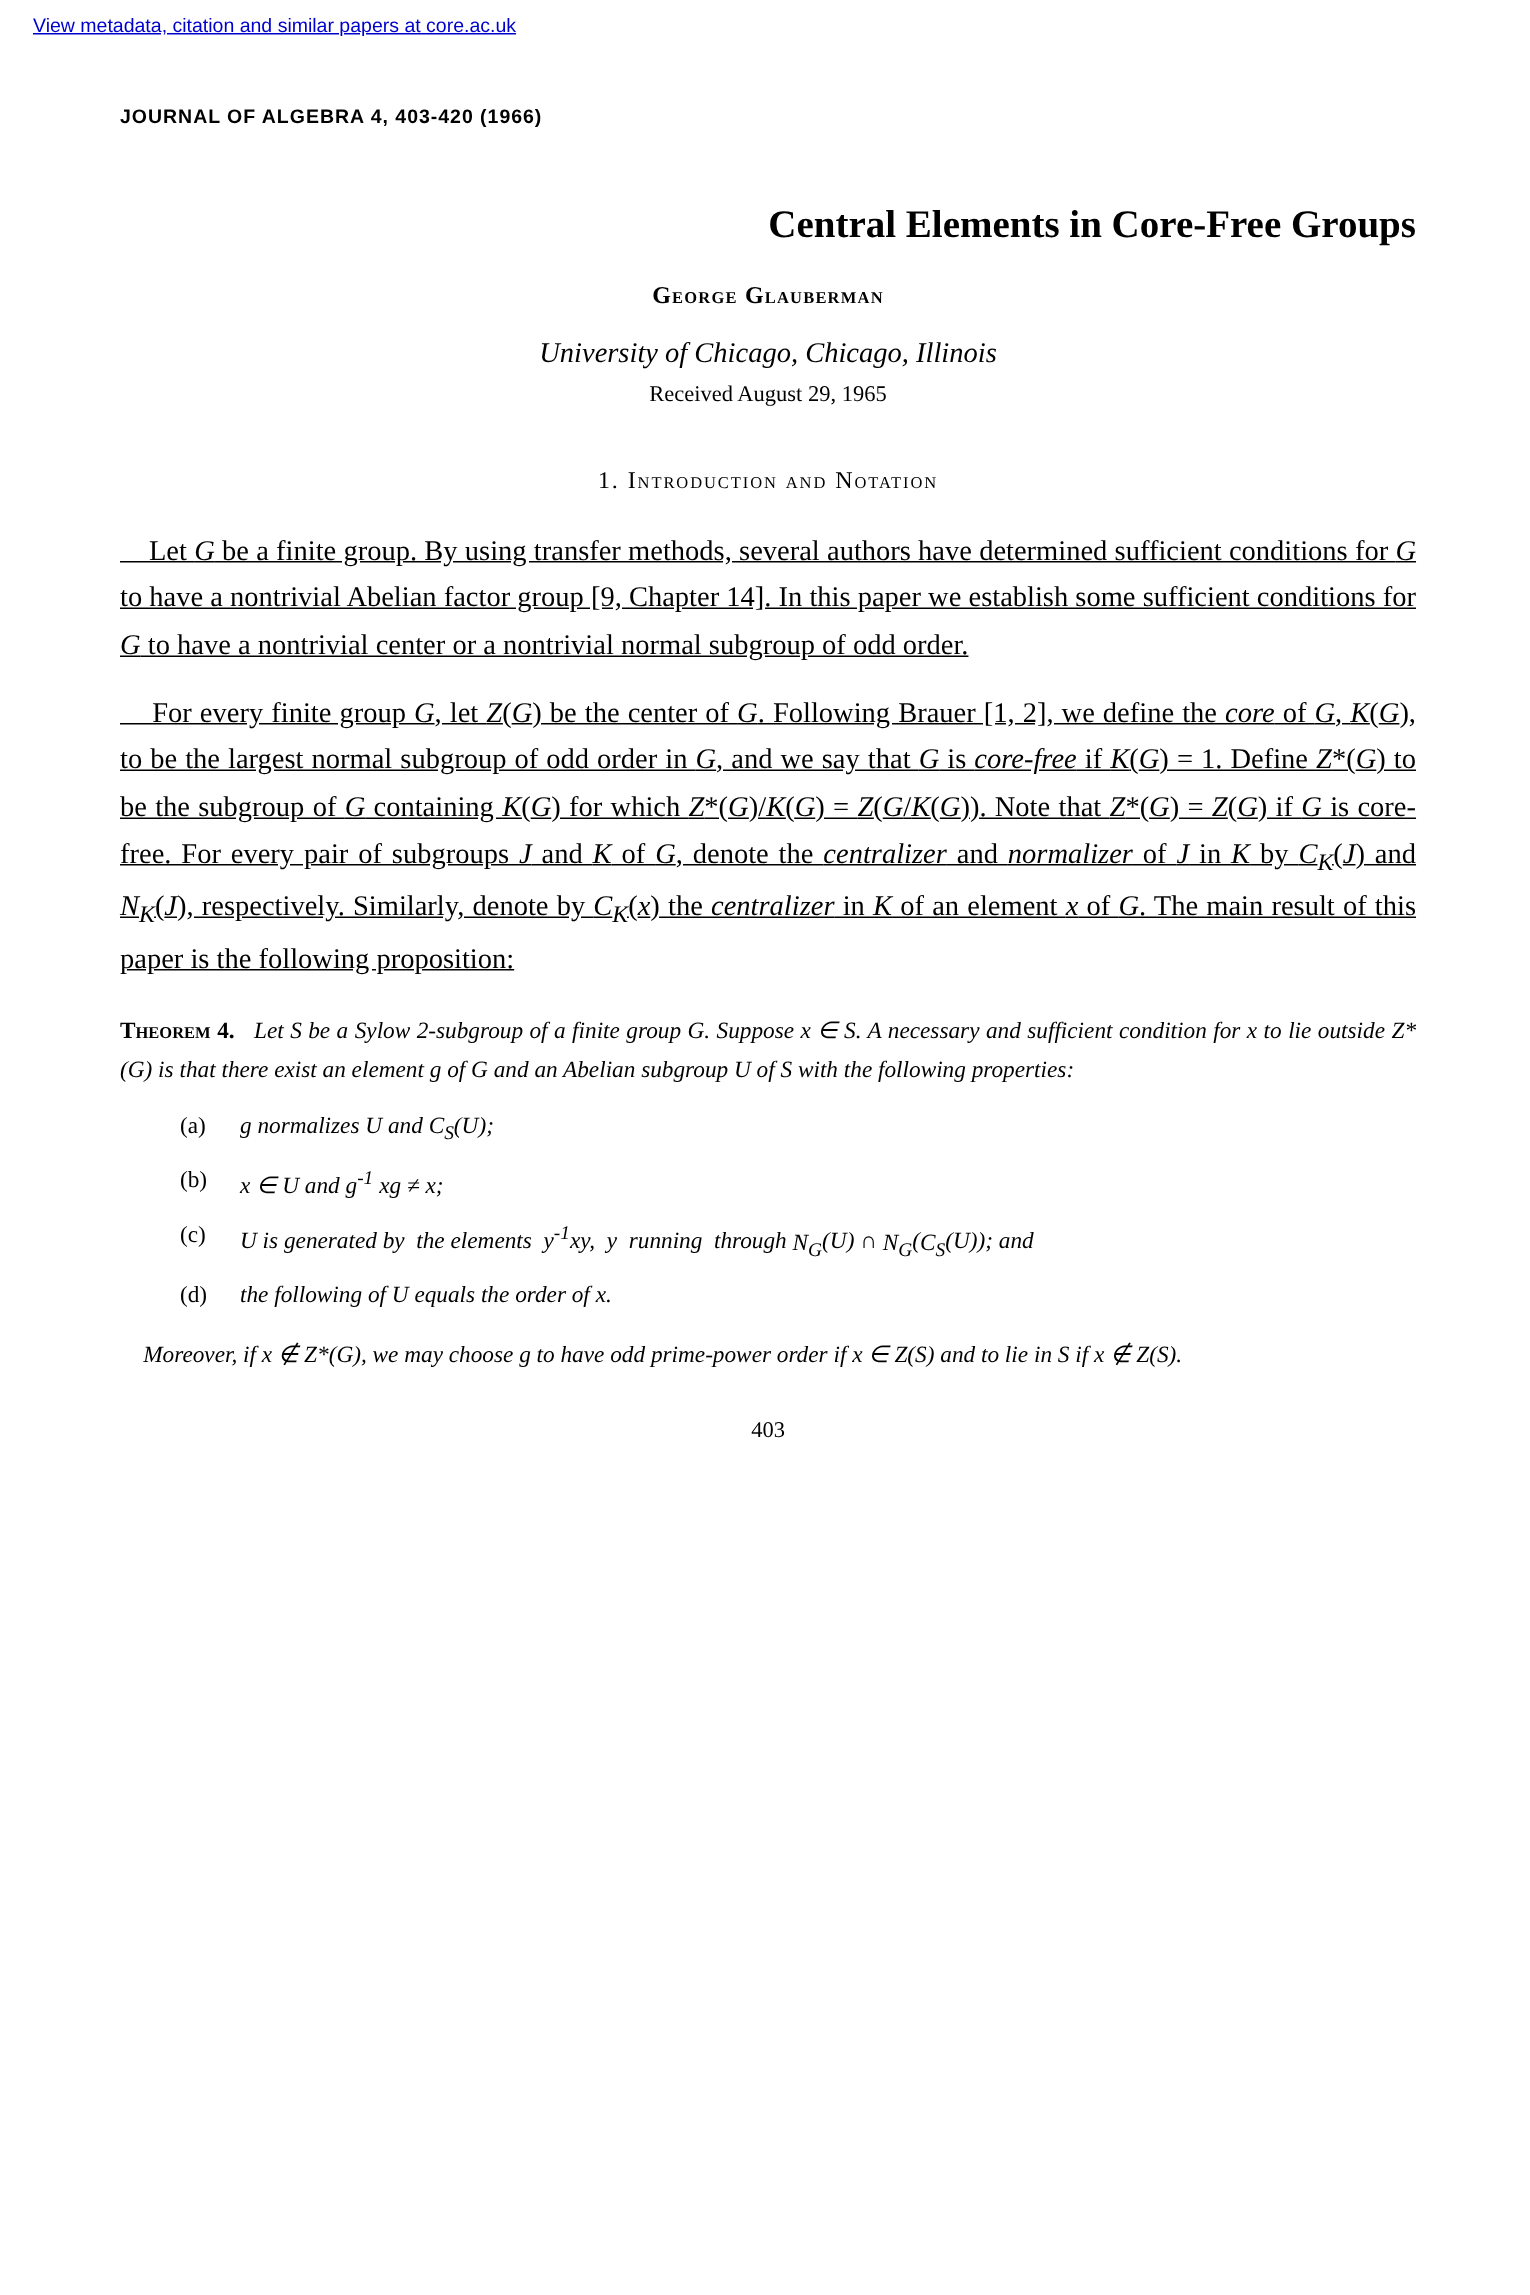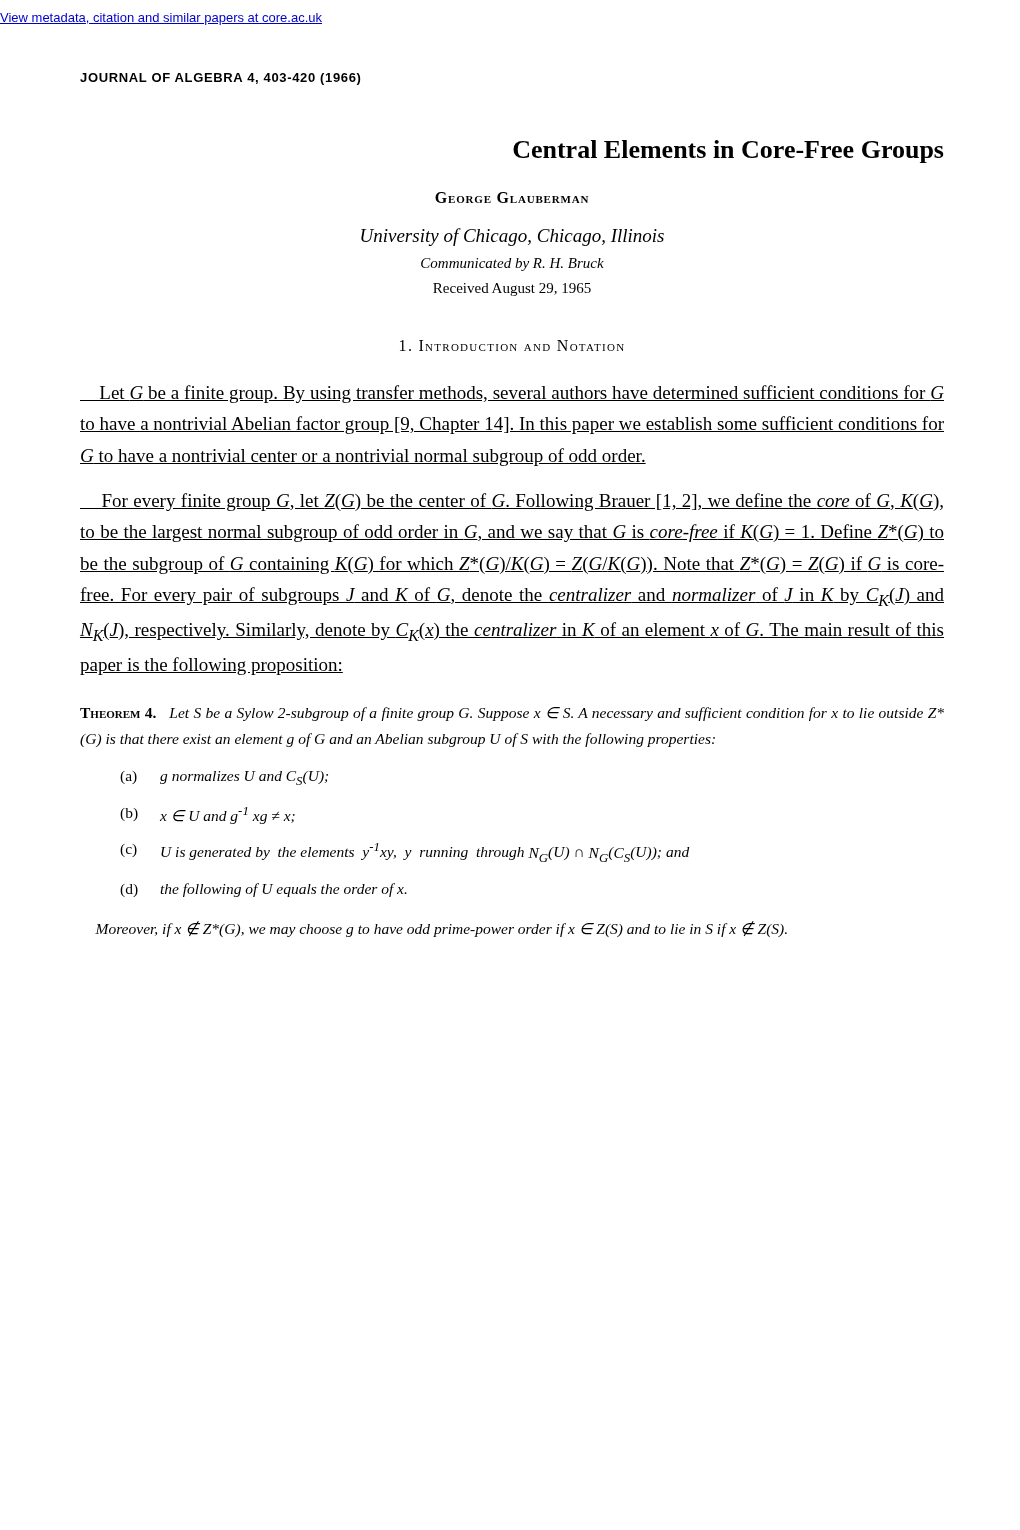--- a/index.html
+++ b/index.html
@@ -10,21 +10,21 @@
       width: 1020px;
       min-height: 1530px;
       position: relative;
     }
 
     
     .top-banner {
       display: flex;
       justify-content: space-between;
       align-items: flex-start;
-      padding: 8px 14px 4px 0;
+      padding: 8px 14px 4px 22px;
       border-bottom: none;
     }
     .top-banner-left a {
       color: #0000cc;
       font-size: 13px;
       text-decoration: underline;
       font-family: Arial, sans-serif;
     }
     .top-banner-right {
       text-align: right;
@@ -205,21 +205,20 @@
 <div class="main-content">
 
   <div class="journal-header">Journal of Algebra 4, 403-420 (1966)</div>
 
   <div class="paper-title">Central Elements in Core-Free Groups</div>
 
   <div class="author-name">George Glauberman</div>
 
   <div class="affiliation">University of Chicago, Chicago, Illinois</div>
 
-  <div class="communicated">Communicated by R. H. Bruck</div>
 
   <div class="received">Received August 29, 1965</div>
 
   <div class="section-heading">1.  Introduction and Notation</div>
 
   <p class="body-text">
     &nbsp;&nbsp;&nbsp;&nbsp;Let <em class="math">G</em> be a finite group. By using transfer methods, several authors have determined sufficient conditions for <em class="math">G</em> to have a nontrivial Abelian factor group [9, Chapter 14]. In this paper we establish some sufficient conditions for <em class="math">G</em> to have a nontrivial center or a nontrivial normal subgroup of odd order.
   </p>
 
   <p class="body-text">
@@ -259,14 +258,15 @@
           <em>the following of</em> <em class="math">U</em> <em>equals the order of</em> <em class="math">x</em>.
         </span>
       </div>
     </div>
 
     <p class="moreover-text">
       &nbsp;&nbsp;&nbsp;&nbsp;<em>Moreover, if</em> <em class="math">x</em> ∉ <em class="math">Z</em>*(<em class="math">G</em>)<em>, we may choose</em> <em class="math">g</em> <em>to have odd prime-power order if</em> <em class="math">x</em> ∈ <em class="math">Z</em>(<em class="math">S</em>) <em>and to lie in</em> <em class="math">S</em> <em>if</em> <em class="math">x</em> ∉ <em class="math">Z</em>(<em class="math">S</em>).
     </p>
   </div>
 
+  <div class="page-number">403</div>
 
 </div>
 
 </body></html>

